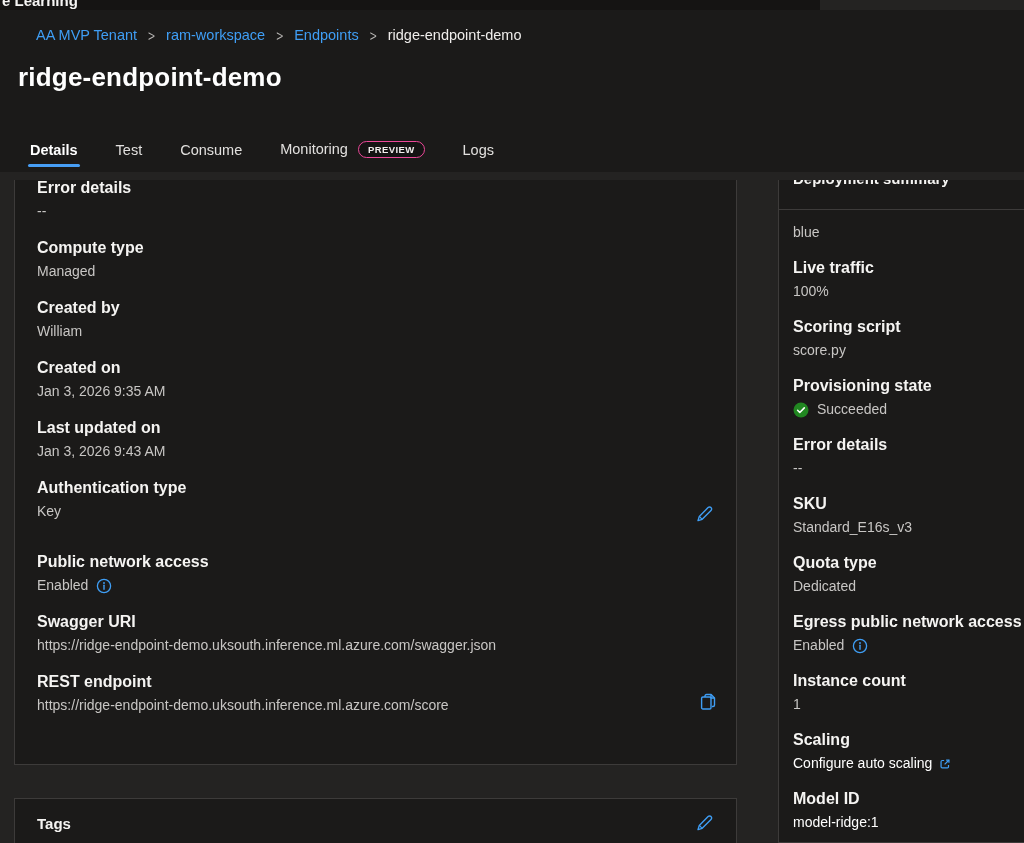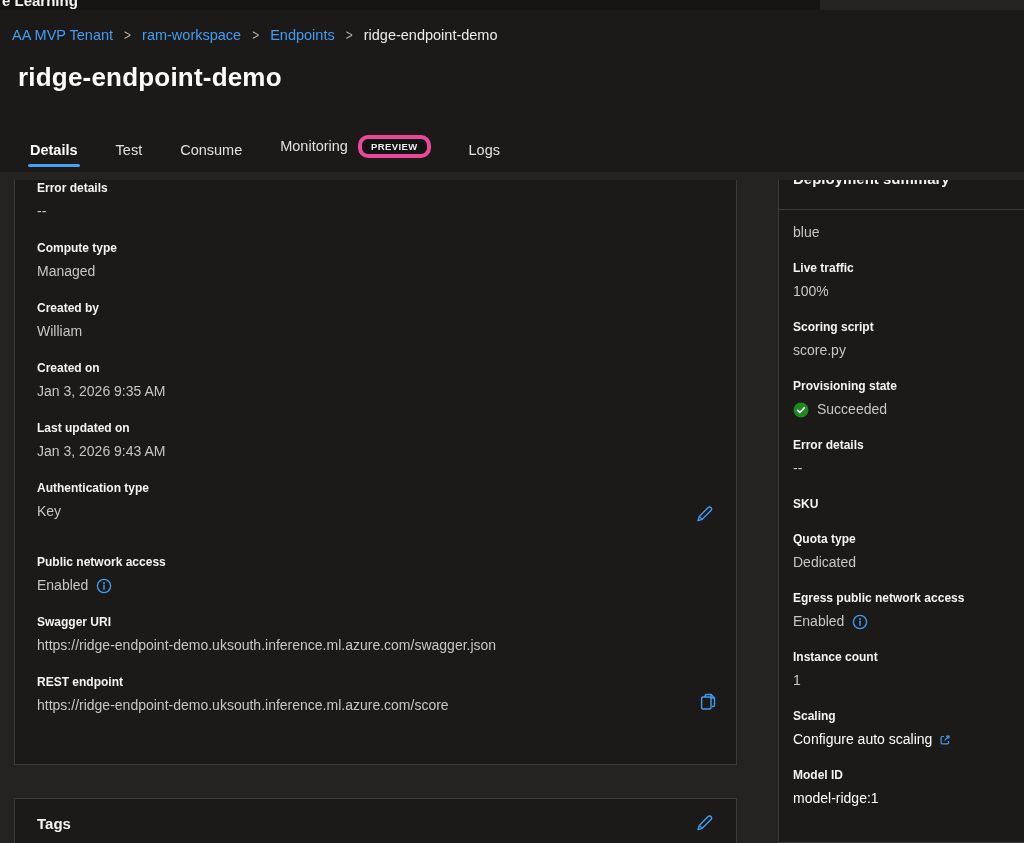--- a/index.html
+++ b/index.html
@@ -9,42 +9,42 @@
     background:#242322;
     font-family:"Liberation Sans", sans-serif;
     color:#c8c6c4;
   }
   
   .top-strip { position:absolute; top:0; left:0; width:820px; height:10px; background:#151413; overflow:hidden; z-index:5; }
   .top-strip .frag { position:absolute; top:-8px; left:2px; font-size:15px; font-weight:bold; color:#f5f4f3; white-space:nowrap; }
 
   
   .header { position:absolute; top:10px; left:0; width:1024px; height:162px; background:#1b1a19; }
-  .breadcrumb { position:absolute; top:17px; left:12px; display:flex; align-items:center; gap:11px; font-size:14.5px; white-space:nowrap; }
+  .breadcrumb { position:absolute; top:17px; left:36px; display:flex; align-items:flex-end; gap:11px; font-size:14.5px; white-space:nowrap; }
   .crumb { color:#3f9ef5; cursor:pointer; }
   .crumb.current { color:#efedeb; cursor:default; }
   .crumb-sep { color:#b8b6b4; font-size:12px; transform:scaleY(1.25); }
   .page-title { position:absolute; top:52px; left:18px; font-size:26px; font-weight:bold; color:#ffffff; letter-spacing:.2px; }
 
   .tabs { position:absolute; left:28px; bottom:0; display:flex; align-items:flex-end; gap:34px; font-size:14.5px; }
   .tab { position:relative; color:#e2e0de; cursor:pointer; padding:0 2px 14px 2px; display:flex; align-items:center; gap:10px; }
   .tab.active { color:#ffffff; font-weight:bold; }
   .tab.active::after { content:""; position:absolute; left:0; right:0; bottom:5px; height:3px; background:#479ef5; border-radius:2px; }
-  .badge { border:4px solid #ec4899; background:#141313; color:#f0eeec; font-size:9.5px; font-weight:bold; letter-spacing:.4px; padding:3px 9px; border-radius:10px; line-height:1; }
+  .badge { border:1px solid #ec4899; background:#141313; color:#f0eeec; font-size:9.5px; font-weight:bold; letter-spacing:.4px; padding:3px 9px; border-radius:10px; line-height:1; }
 
   
   .content { position:absolute; top:172px; left:0; width:1024px; height:671px; background:#242322; overflow:hidden; }
   .card { position:absolute; background:#1b1a19; border:1px solid #3d3b3a; }
 
   .main-card { left:14px; top:8px; width:723px; height:585px; border-top:none; padding:0 22px; overflow:hidden; }
   .main-card .inner { margin-top:-2px; }
 
   .field { position:relative; margin-bottom:16px; }
   .field.spaced { margin-bottom:30px; }
-  .flabel { font-size:12px; font-weight:bold; color:#f5f4f2; line-height:20px; margin-bottom:3px; }
+  .flabel { font-size:16px; font-weight:bold; color:#f5f4f2; line-height:20px; margin-bottom:3px; }
   .fvalue { font-size:14px; color:#c8c6c4; line-height:21px; display:flex; align-items:center; gap:8px; white-space:nowrap; }
   .link { color:#ffffff; cursor:pointer; display:inline-flex; align-items:center; gap:6px; }
   .icon-btn { position:absolute; cursor:pointer; width:20px; height:20px; }
   .icon-btn.edit-auth { right:0; top:26px; }
   .icon-btn.copy-rest { right:-4px; top:20px; }
   svg { display:block; }
 
   .tags-card { left:14px; top:626px; width:723px; height:60px; padding:0 22px; }
   .tags-header { display:flex; justify-content:space-between; align-items:center; padding-top:14px; }
   .tags-title { font-size:15px; font-weight:bold; color:#f5f4f2; }
@@ -219,20 +219,21 @@
         </div>
       </div>
 
       <div class="field">
         <div class="flabel">Error details</div>
         <div class="fvalue">--</div>
       </div>
 
       <div class="field">
         <div class="flabel">SKU</div>
+        <div class="fvalue">Standard_E16s_v3</div>
       </div>
 
       <div class="field">
         <div class="flabel">Quota type</div>
         <div class="fvalue">Dedicated</div>
       </div>
 
       <div class="field">
         <div class="flabel">Egress public network access</div>
         <div class="fvalue">

